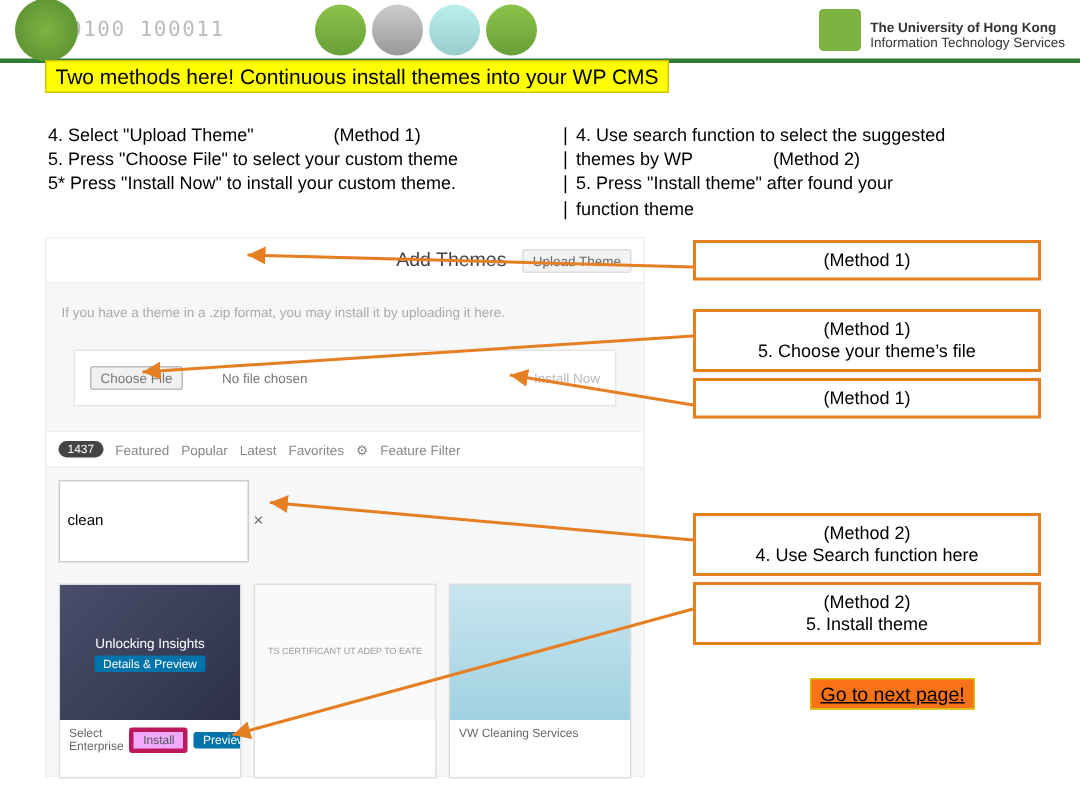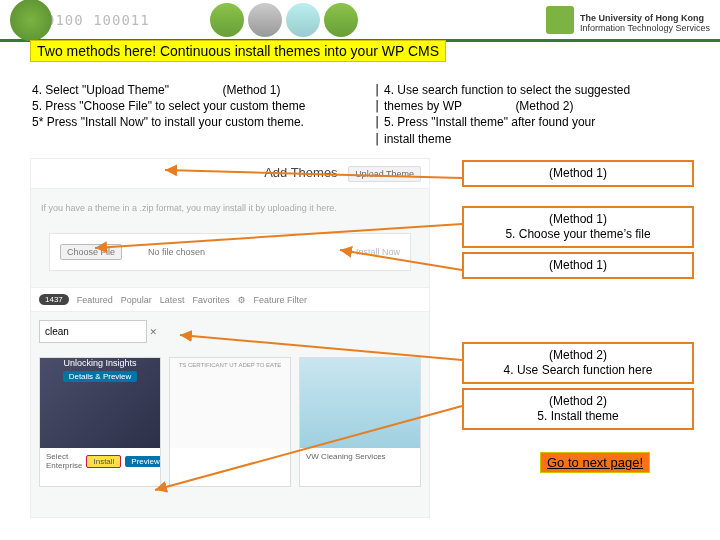--- a/index.html
+++ b/index.html
@@ -29,29 +29,29 @@
   .wp-tabs { padding: 6px 8px; background: #fff; border-bottom: 1px solid #eee; text-align: right; }
   .wp-tabs .add { color: #444; font-size: 13px; }
   .wp-upload-tab { display: inline-block; margin-left: 8px; padding: 2px 6px; background: #f3f3f3; border: 1px solid #ddd; border-radius: 2px; font-size: 9px; color: #666; }
   .wp-note { padding: 14px 10px; color: #aaa; font-size: 9px; }
   .wp-upload-row { margin: 6px 18px 16px 18px; padding: 10px; background: #fff; border: 1px solid #e5e5e5; display: flex; align-items: center; gap: 26px; }
   .choose-btn { padding: 2px 6px; border: 1px solid #bbb; background: #f1f1f1; border-radius: 2px; }
   .install-now { color: #bbb; margin-left: auto; }
   .wp-filterbar { padding: 6px 8px; background: #fff; display: flex; gap: 8px; align-items: center; font-size: 9px; color: #888; border-top: 1px solid #eee; border-bottom: 1px solid #eee; }
   .badge { background: #444; color: #fff; padding: 1px 6px; border-radius: 8px; font-size: 8px; }
   .wp-search { margin: 8px; }
-  .wp-search input { width: 108px; padding: 5px 5px; border: 1px solid #ccc; font-size: 10px; }
+  .wp-search input { width: 127px; padding: 21px 5px; border: 1px solid #ccc; font-size: 10px; }
   .wp-themes { display: flex; gap: 8px; padding: 6px 8px; }
   .theme-card { flex: 1; border: 1px solid #ddd; background: #fff; height: 130px; position: relative; overflow: hidden; }
-  .theme-card .preview { height: 90px; background: linear-gradient(135deg, #4a4e6b, #2d3048); display: flex; justify-content: center; color: #fff; font-size: 8px; }
+  .theme-card .preview { height: 90px; background: linear-gradient(135deg, #4a4e6b, #2d3048); display: flex; align-items: center; justify-content: center; color: #fff; font-size: 8px; }
   .theme-card.c2 .preview { background: #fafafa; color: #999; }
   .theme-card.c3 .preview { background: linear-gradient(#c8e6f0, #a0d0e0); }
   .theme-card .bar { padding: 4px 6px; font-size: 8px; color: #666; display: flex; gap: 4px; align-items: center; }
   .mini-btn { padding: 1px 6px; background: #0073aa; color: #fff; border-radius: 2px; font-size: 8px; }
-  .mini-btn.grey { background: #fde047; color: #555; border: 1px solid #be185d; }
+  .mini-btn.grey { background: #f0abfc; color: #555; border: 3px solid #be185d; }
 
   .callout { position: absolute; border: 2px solid #e67e22; background: #fff; padding: 4px 10px; font-size: 12px; text-align: center; line-height: 1.25; }
   .callout.w1 { top: 160px; left: 462px; width: 232px; }
   .callout.w2 { top: 206px; left: 462px; width: 232px; }
   .callout.w3 { top: 252px; left: 462px; width: 232px; }
   .callout.w4 { top: 342px; left: 462px; width: 232px; }
   .callout.w5 { top: 388px; left: 462px; width: 232px; }
 
   .nextpage { position: absolute; top: 452px; left: 540px; background: #f97316; border: 1px solid #d4c400; padding: 2px 6px; font-size: 13px; text-decoration: underline; }
 
@@ -86,21 +86,21 @@
   <div class="col left">
     <div><span>4. Select "Upload Theme"</span>&nbsp;&nbsp;&nbsp;&nbsp;&nbsp;&nbsp;&nbsp;&nbsp;&nbsp;&nbsp;&nbsp;&nbsp;&nbsp;&nbsp;&nbsp;&nbsp;<span>(Method 1)</span></div>
     <div>5. Press "Choose File" to select your custom theme</div>
     <div>5* Press "Install Now" to install your custom theme.</div>
   </div>
   <div class="col sep">|<br>|<br>|<br>|</div>
   <div class="col right">
     <div>4. Use search function to select the suggested</div>
     <div><span>themes by WP</span>&nbsp;&nbsp;&nbsp;&nbsp;&nbsp;&nbsp;&nbsp;&nbsp;&nbsp;&nbsp;&nbsp;&nbsp;&nbsp;&nbsp;&nbsp;&nbsp;<span>(Method 2)</span></div>
     <div>5. Press "Install theme" after found your</div>
-    <div>install theme</div>
+    <div>function theme</div>
   </div>
 </div>
 
 <div class="wp-screenshot">
   <div class="wp-tabs">
     <span class="add">Add Themes</span>
     <span class="wp-upload-tab">Upload Theme</span>
   </div>
   <div class="wp-note">If you have a theme in a .zip format, you may install it by uploading it here.</div>
   <div class="wp-upload-row">

